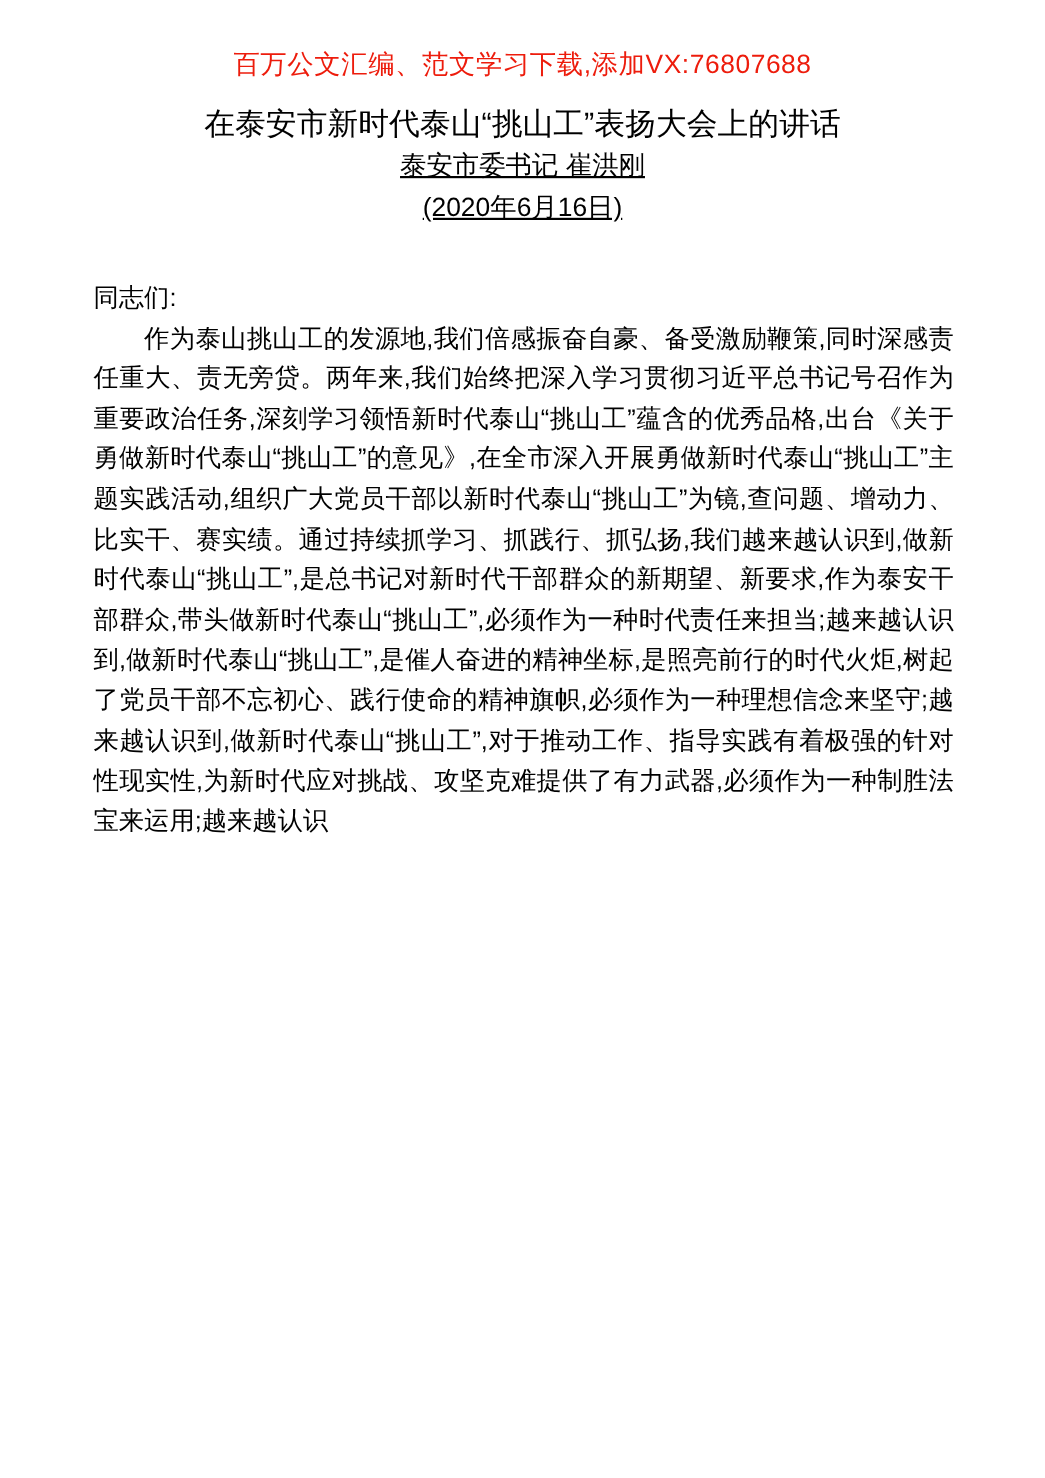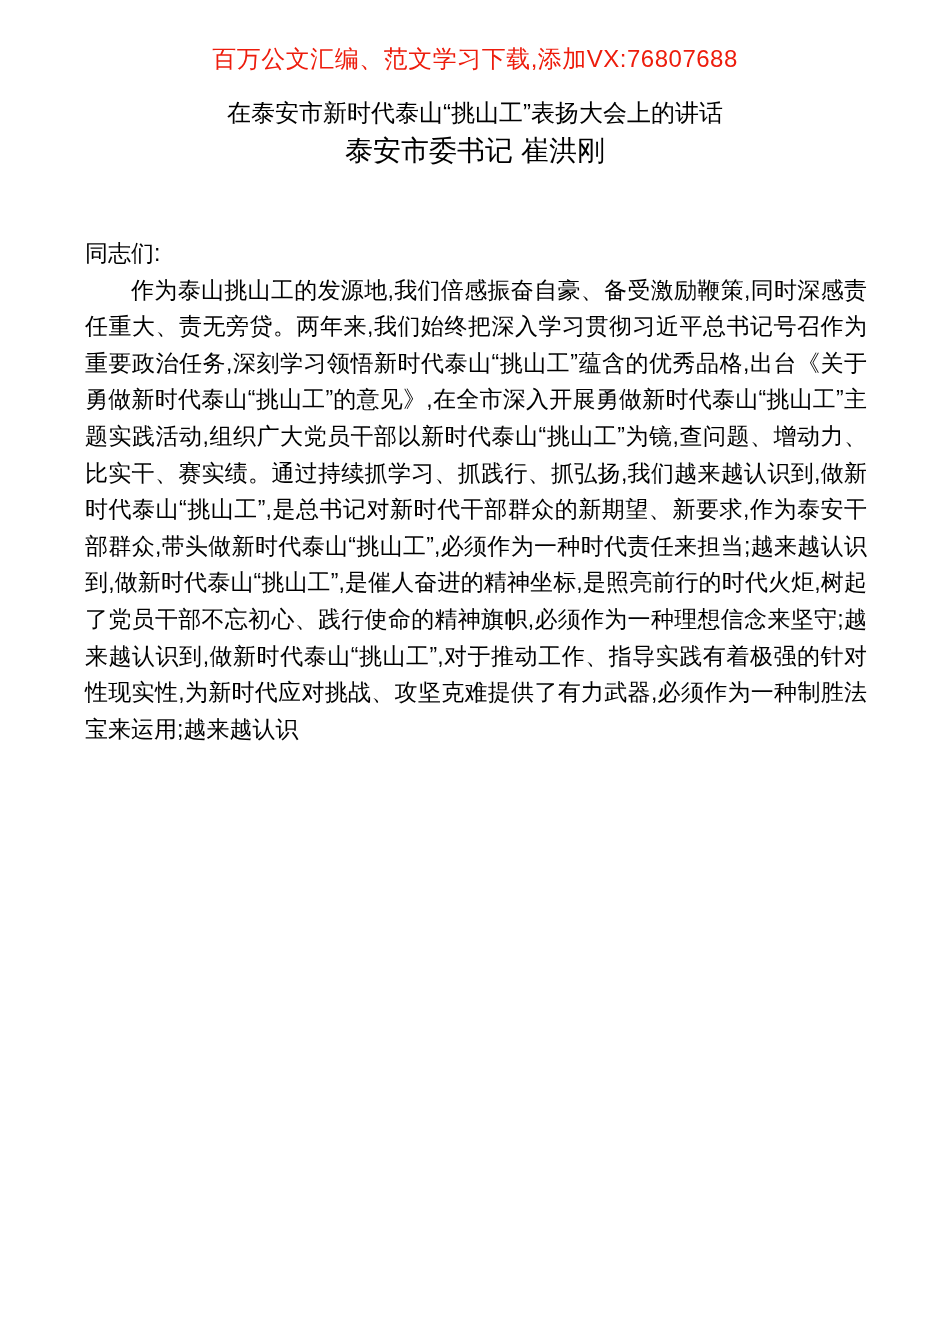--- a/index.html
+++ b/index.html
@@ -28,33 +28,34 @@
     letter-spacing: 0.5px;
   }
   .heading {
     position: absolute;
     top: 94px;
     left: 85px;
     width: 780px;
     text-align: center;
   }
   .heading .title {
-    font-size: 24px;
+    font-size: 28px;
     font-weight: normal;
     line-height: 38px;
     margin: 0;
   }
   .heading .speaker,
   .heading .date {
-    font-size: 28px;
+    font-size: 24px;
     line-height: 38px;
+    text-decoration: underline;
   }
   .body-text {
     position: absolute;
-    top: 235px;
+    top: 252px;
     left: 85px;
     width: 782px;
     font-size: 23px;
     line-height: 36.6px;
     text-align: justify;
     text-justify: inter-ideograph;
   }
   .body-text p {
     margin: 0;
     padding: 0;
@@ -77,20 +78,21 @@
 </head>
 <body>
 
 <div class="page">
 
   <div class="notice">百万公文汇编、范文学习下载,添加VX:76807688</div>
 
   <div class="heading">
     <h1 class="title">在泰安市新时代泰山“挑山工”表扬大会上的讲话</h1>
     <div class="speaker">泰安市委书记 崔洪刚</div>
+    <div class="date">(2020年6月16日)</div>
   </div>
 
   <div class="body-text">
     <p class="salutation">同志们:</p>
     <p class="para">作为泰山挑山工的发源地,我们倍感振奋自豪、备受激励鞭策,同时深感责任重大、责无旁贷。两年来,我们始终把深入学习贯彻习近平总书记号召作为重要政治任务,深刻学习领悟新时代泰山“挑山工”蕴含的优秀品格,出台《关于勇做新时代泰山“挑山工”的意见》,在全市深入开展勇做新时代泰山“挑山工”主题实践活动,组织广大党员干部以新时代泰山“挑山工”为镜,查问题、增动力、比实干、赛实绩。通过持续抓学习、抓践行、抓弘扬,我们越来越认识到,做新时代泰山“挑山工”,是总书记对新时代干部群众的新期望、新要求,作为泰安干部群众,带头做新时代泰山“挑山工”,必须作为一种时代责任来担当;越来越认识到,做新时代泰山“挑山工”,是催人奋进的精神坐标,是照亮前行的时代火炬,树起了党员干部不忘初心、践行使命的精神旗帜,必须作为一种理想信念来坚守;越来越认识到,做新时代泰山“挑山工”,对于推动工作、指导实践有着极强的针对性现实性,为新时代应对挑战、攻坚克难提供了有力武器,必须作为一种制胜法宝来运用;越来越认识</p>
   </div>
 
   <div class="page-number">— 1 —</div>
 
 </div>

